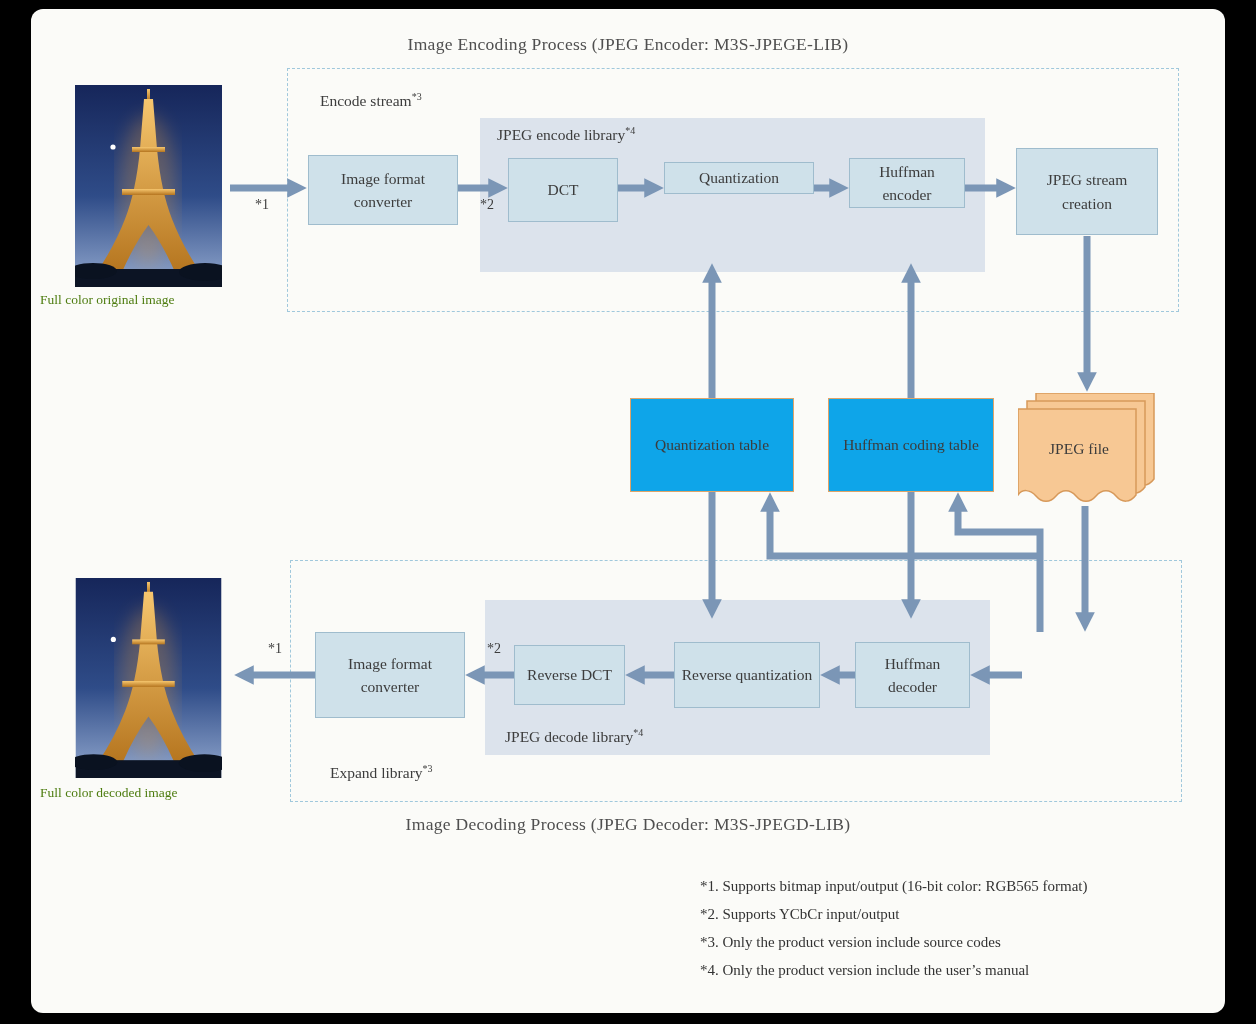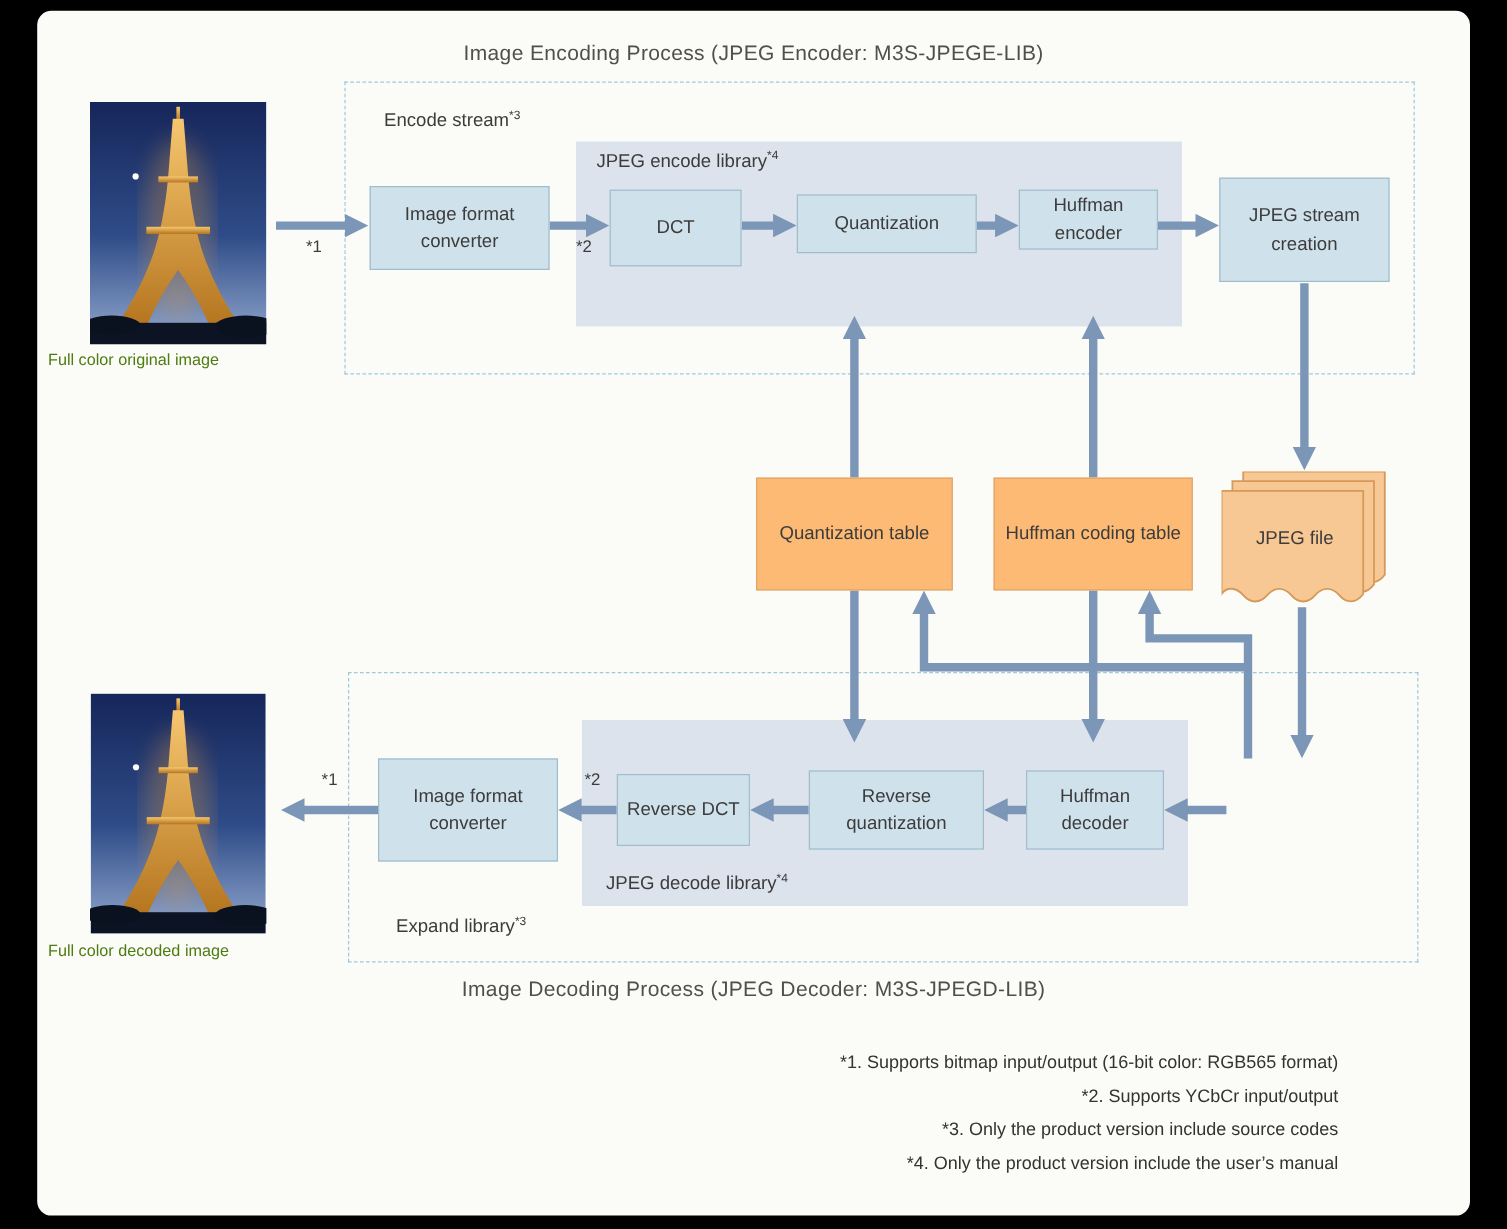--- a/index.html
+++ b/index.html
@@ -1,39 +1,39 @@
 <!DOCTYPE html>
 <html><head>
 <meta charset="utf-8">
 <style>
   html,body{margin:0;padding:0;background:#000;}
   .stage{position:relative;width:1256px;height:1024px;background:#000;overflow:hidden;
-         font-family:Liberation Sans, sans-serif;color:#3c3c3c;}
+         font-family:Liberation Serif, serif;color:#3c3c3c;}
   .sheet{position:absolute;left:31px;top:9px;width:1194px;height:1004px;
          background:#fbfbf8;border-radius:12px;}
   .title{position:absolute;left:0;width:1256px;text-align:center;
          font-size:17.5px;color:#4f4f4f;letter-spacing:.3px;}
   .dashed{position:absolute;border:1.5px dashed #a0c8dc;}
   .inner{position:absolute;background:#dce3ec;}
   .lib-label{position:absolute;font-size:15.5px;color:#3c3c3c;}
   sup{font-size:10px;line-height:0;}
   .pbox{position:absolute;background:#cfe1ea;border:1px solid #9fbccd;
         display:flex;align-items:center;justify-content:center;text-align:center;
         font-size:15.5px;line-height:1.5;color:#3c3c3c;padding:2px 6px;box-sizing:border-box;}
-  .tbox{position:absolute;background:#fdba74;border:1px solid #dfa468;
+  .tbox{position:absolute;background:#0ea5e9;border:1px solid #dfa468;
         display:flex;align-items:center;justify-content:center;text-align:center;
         font-size:15.5px;line-height:1.5;color:#3c3c3c;padding:2px 6px;box-sizing:border-box;}
   .marker{position:absolute;font-size:14px;color:#3c3c3c;}
   .caption{position:absolute;width:220px;text-align:left;font-size:13.5px;color:#4d7c0f;}
   .photo{position:absolute;}
   .photo svg{display:block;}
   .arrows{position:absolute;left:0;top:0;pointer-events:none;}
   .filelabel{position:absolute;left:1020px;top:440px;width:118px;text-align:center;
              font-size:15.5px;color:#3c3c3c;}
-  .footnotes{position:absolute;left:700px;top:872px;font-size:15px;color:#333;line-height:28px;text-align:right;}
+  .footnotes{position:absolute;left:700px;top:872px;font-size:15px;color:#333;line-height:28px;}
 </style>
 </head>
 <body>
 
 <div class="stage">
   <div class="sheet"></div>
 
   <div class="title" style="top:34px">Image Encoding Process (JPEG Encoder: M3S-JPEGE-LIB)</div>
   <div class="title" style="top:814px">Image Decoding Process (JPEG Decoder: M3S-JPEGD-LIB)</div>
 
@@ -75,21 +75,21 @@
       <path d="M1022,675 H978" marker-end="url(#ah)"></path>
       <path d="M855,675 H828" marker-end="url(#ah)"></path>
       <path d="M674,675 H633" marker-end="url(#ah)"></path>
       <path d="M514,675 H473" marker-end="url(#ah)"></path>
       <path d="M315,675 H242" marker-end="url(#ah)"></path>
     </g>
   </svg>
 
   <div class="pbox" style="left:308px;top:155px;width:150px;height:70px">Image format converter</div>
   <div class="pbox" style="left:508px;top:158px;width:110px;height:64px">DCT</div>
-  <div class="pbox" style="left:664px;top:162px;width:150px;height:49px">Quantization</div>
+  <div class="pbox" style="left:664px;top:162px;width:150px;height:32px">Quantization</div>
   <div class="pbox" style="left:849px;top:158px;width:116px;height:50px">Huffman encoder</div>
   <div class="pbox" style="left:1016px;top:148px;width:142px;height:87px">JPEG stream creation</div>
 
   <div class="pbox" style="left:855px;top:642px;width:115px;height:66px">Huffman decoder</div>
   <div class="pbox" style="left:674px;top:642px;width:146px;height:66px">Reverse quantization</div>
   <div class="pbox" style="left:514px;top:645px;width:111px;height:60px">Reverse DCT</div>
   <div class="pbox" style="left:315px;top:632px;width:150px;height:86px">Image format converter</div>
 
   <div class="tbox" style="left:630px;top:398px;width:164px;height:94px">Quantization table</div>
   <div class="tbox" style="left:828px;top:398px;width:166px;height:94px">Huffman coding table</div>

